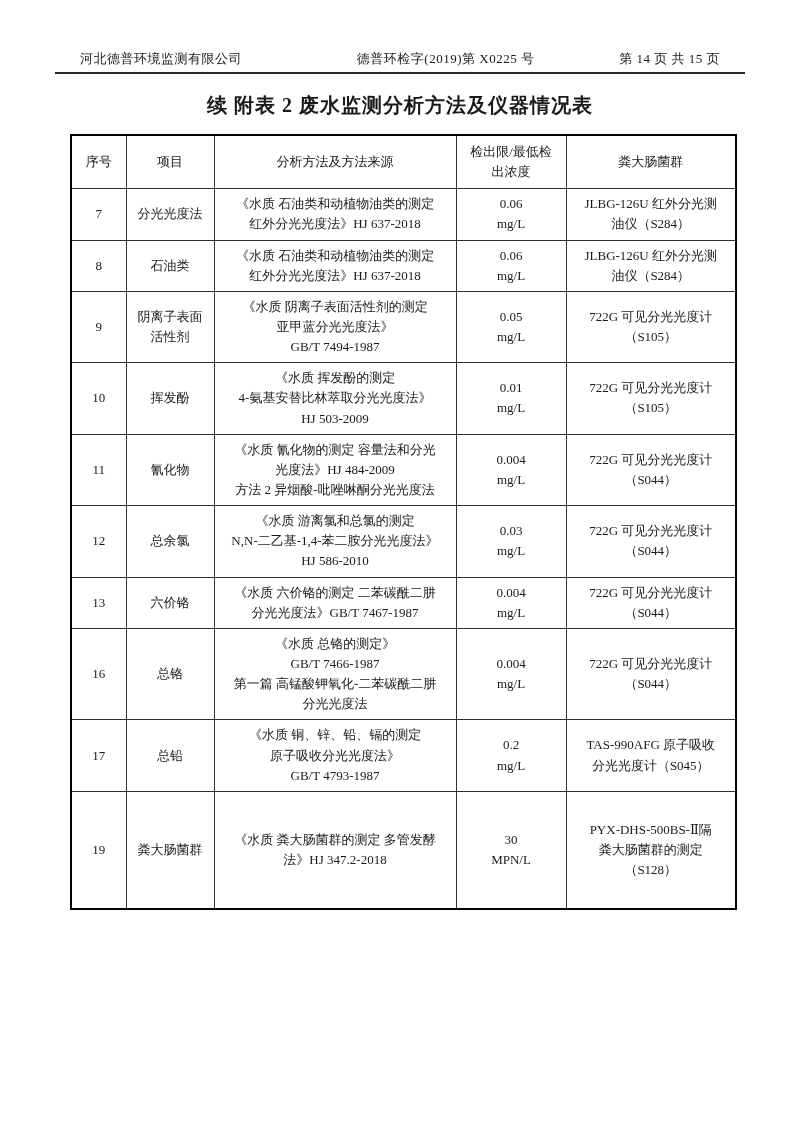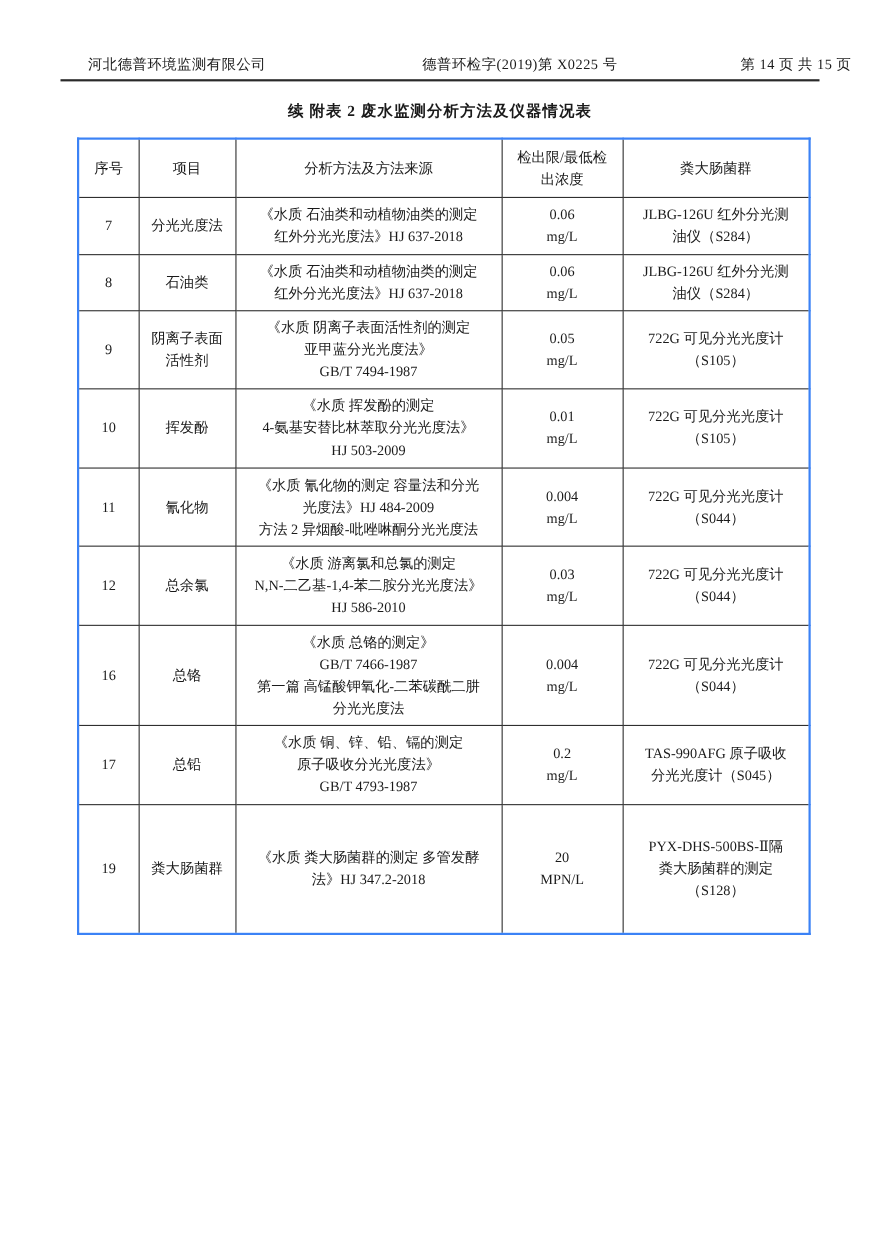--- a/index.html
+++ b/index.html
@@ -12,43 +12,43 @@
     height: 1131px;
     font-family: "Liberation Serif", "DejaVu Serif", serif;
     color: #1a1a1a;
     position: relative;
     overflow: hidden;
   }
   .page-header {
     display: flex;
     justify-content: space-between;
     align-items: flex-end;
-    margin: 50px 26px 0 80px;
+    margin: 50px 80px 0 80px;
     font-size: 13px;
     letter-spacing: 0.5px;
   }
   .page-header .doc-number { margin-left: 30px; }
   .header-rule {
     margin: 4px 55px 0 55px;
     border-bottom: 2px solid #2a2a2a;
     height: 0;
   }
   .doc-title {
     text-align: center;
     font-weight: bold;
-    font-size: 14px;
+    font-size: 20px;
     letter-spacing: 1px;
     margin: 18px 0 0 0;
   }
   table.methods {
     border-collapse: collapse;
     table-layout: fixed;
     width: 665px;
     margin: 15px 0 0 70px;
-    border: 2px solid #3b82f6;
+    border: 2px solid #000000;
   }
   table.methods th,
   table.methods td {
     border: 1px solid #2f2f2f;
     text-align: center;
     vertical-align: middle;
     font-size: 13px;
     line-height: 1.55;
     padding: 5px 3px;
     white-space: pre-line;
@@ -155,20 +155,30 @@
         <td>总余氯</td>
         <td>《水质 游离氯和总氯的测定
 N,N-二乙基-1,4-苯二胺分光光度法》
 HJ 586-2010</td>
         <td>0.03
 mg/L</td>
         <td>722G 可见分光光度计
 （S044）</td>
       </tr>
       <tr>
+        <td>13</td>
+        <td>六价铬</td>
+        <td>《水质 六价铬的测定 二苯碳酰二肼
+分光光度法》GB/T 7467-1987</td>
+        <td>0.004
+mg/L</td>
+        <td>722G 可见分光光度计
+（S044）</td>
+      </tr>
+      <tr>
         <td>16</td>
         <td>总铬</td>
         <td>《水质 总铬的测定》
 GB/T 7466-1987
 第一篇 高锰酸钾氧化-二苯碳酰二肼
 分光光度法</td>
         <td>0.004
 mg/L</td>
         <td>722G 可见分光光度计
 （S044）</td>
@@ -182,20 +192,20 @@
         <td>0.2
 mg/L</td>
         <td>TAS-990AFG 原子吸收
 分光光度计（S045）</td>
       </tr>
       <tr>
         <td>19</td>
         <td>粪大肠菌群</td>
         <td>《水质 粪大肠菌群的测定 多管发酵
 法》HJ 347.2-2018</td>
-        <td>20
+        <td>30
 MPN/L</td>
         <td>PYX-DHS-500BS-Ⅱ隔
 粪大肠菌群的测定
 （S128）</td>
       </tr>
     </tbody>
 </table>
 
 </body></html>

